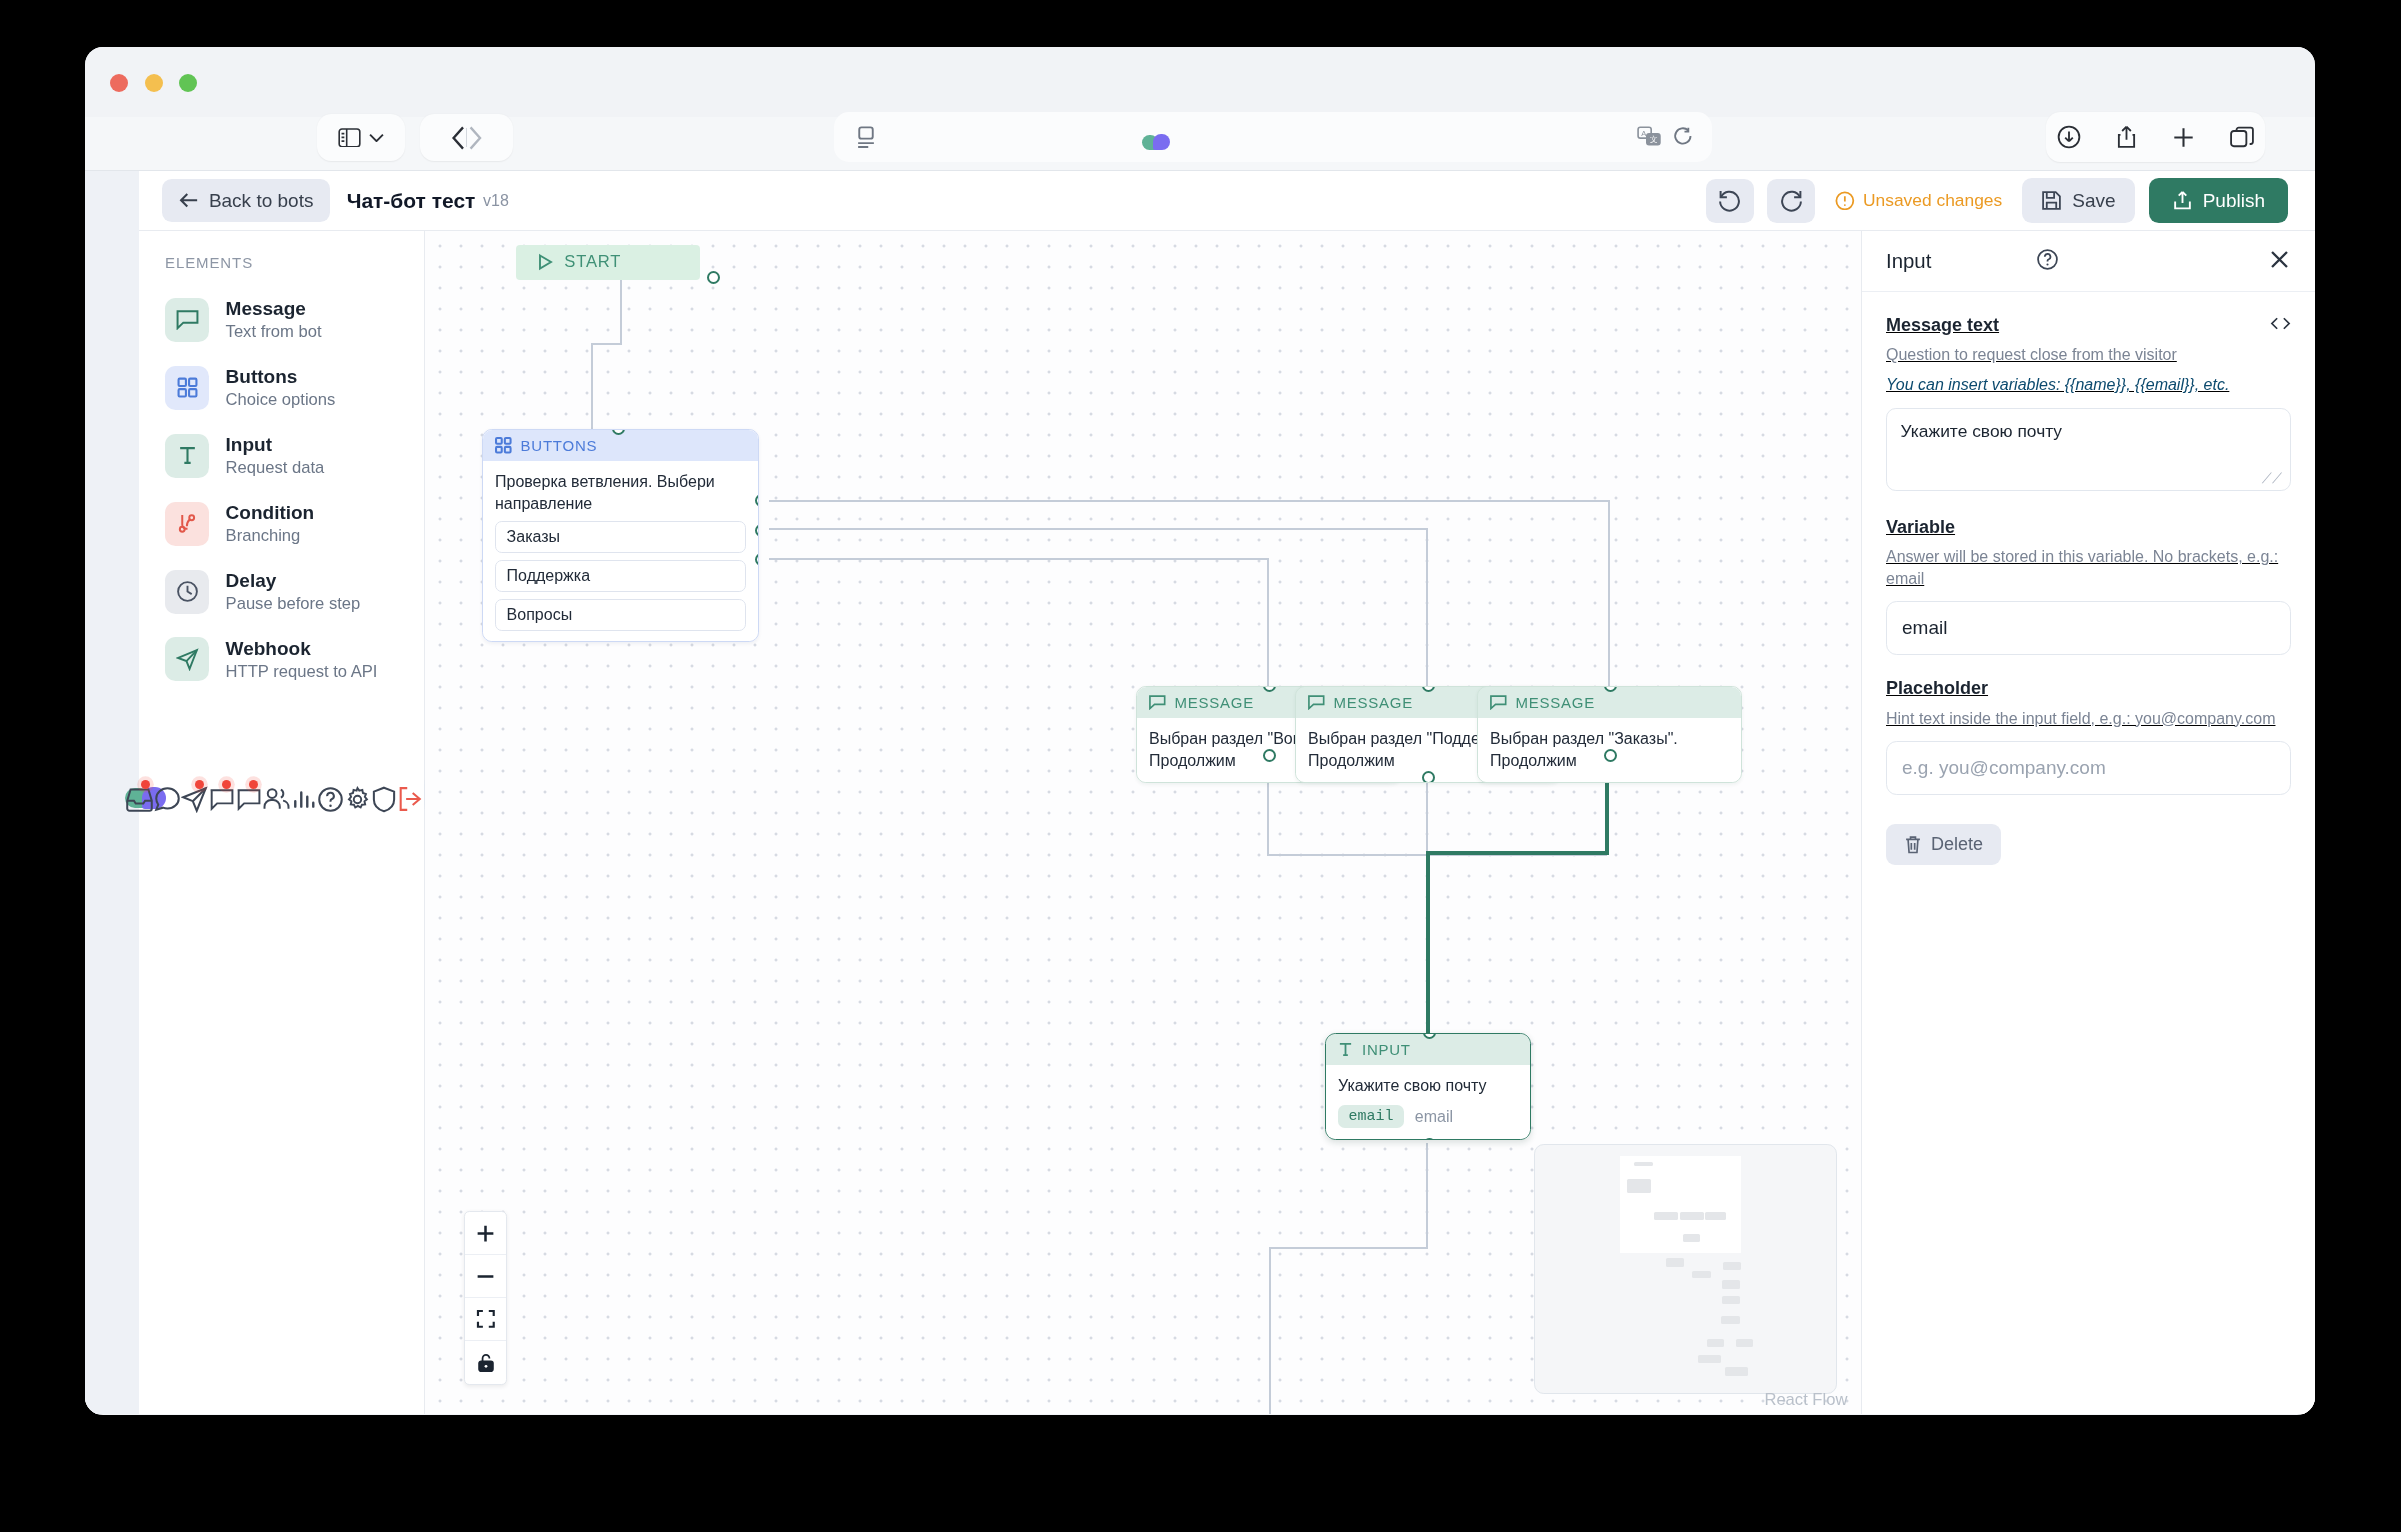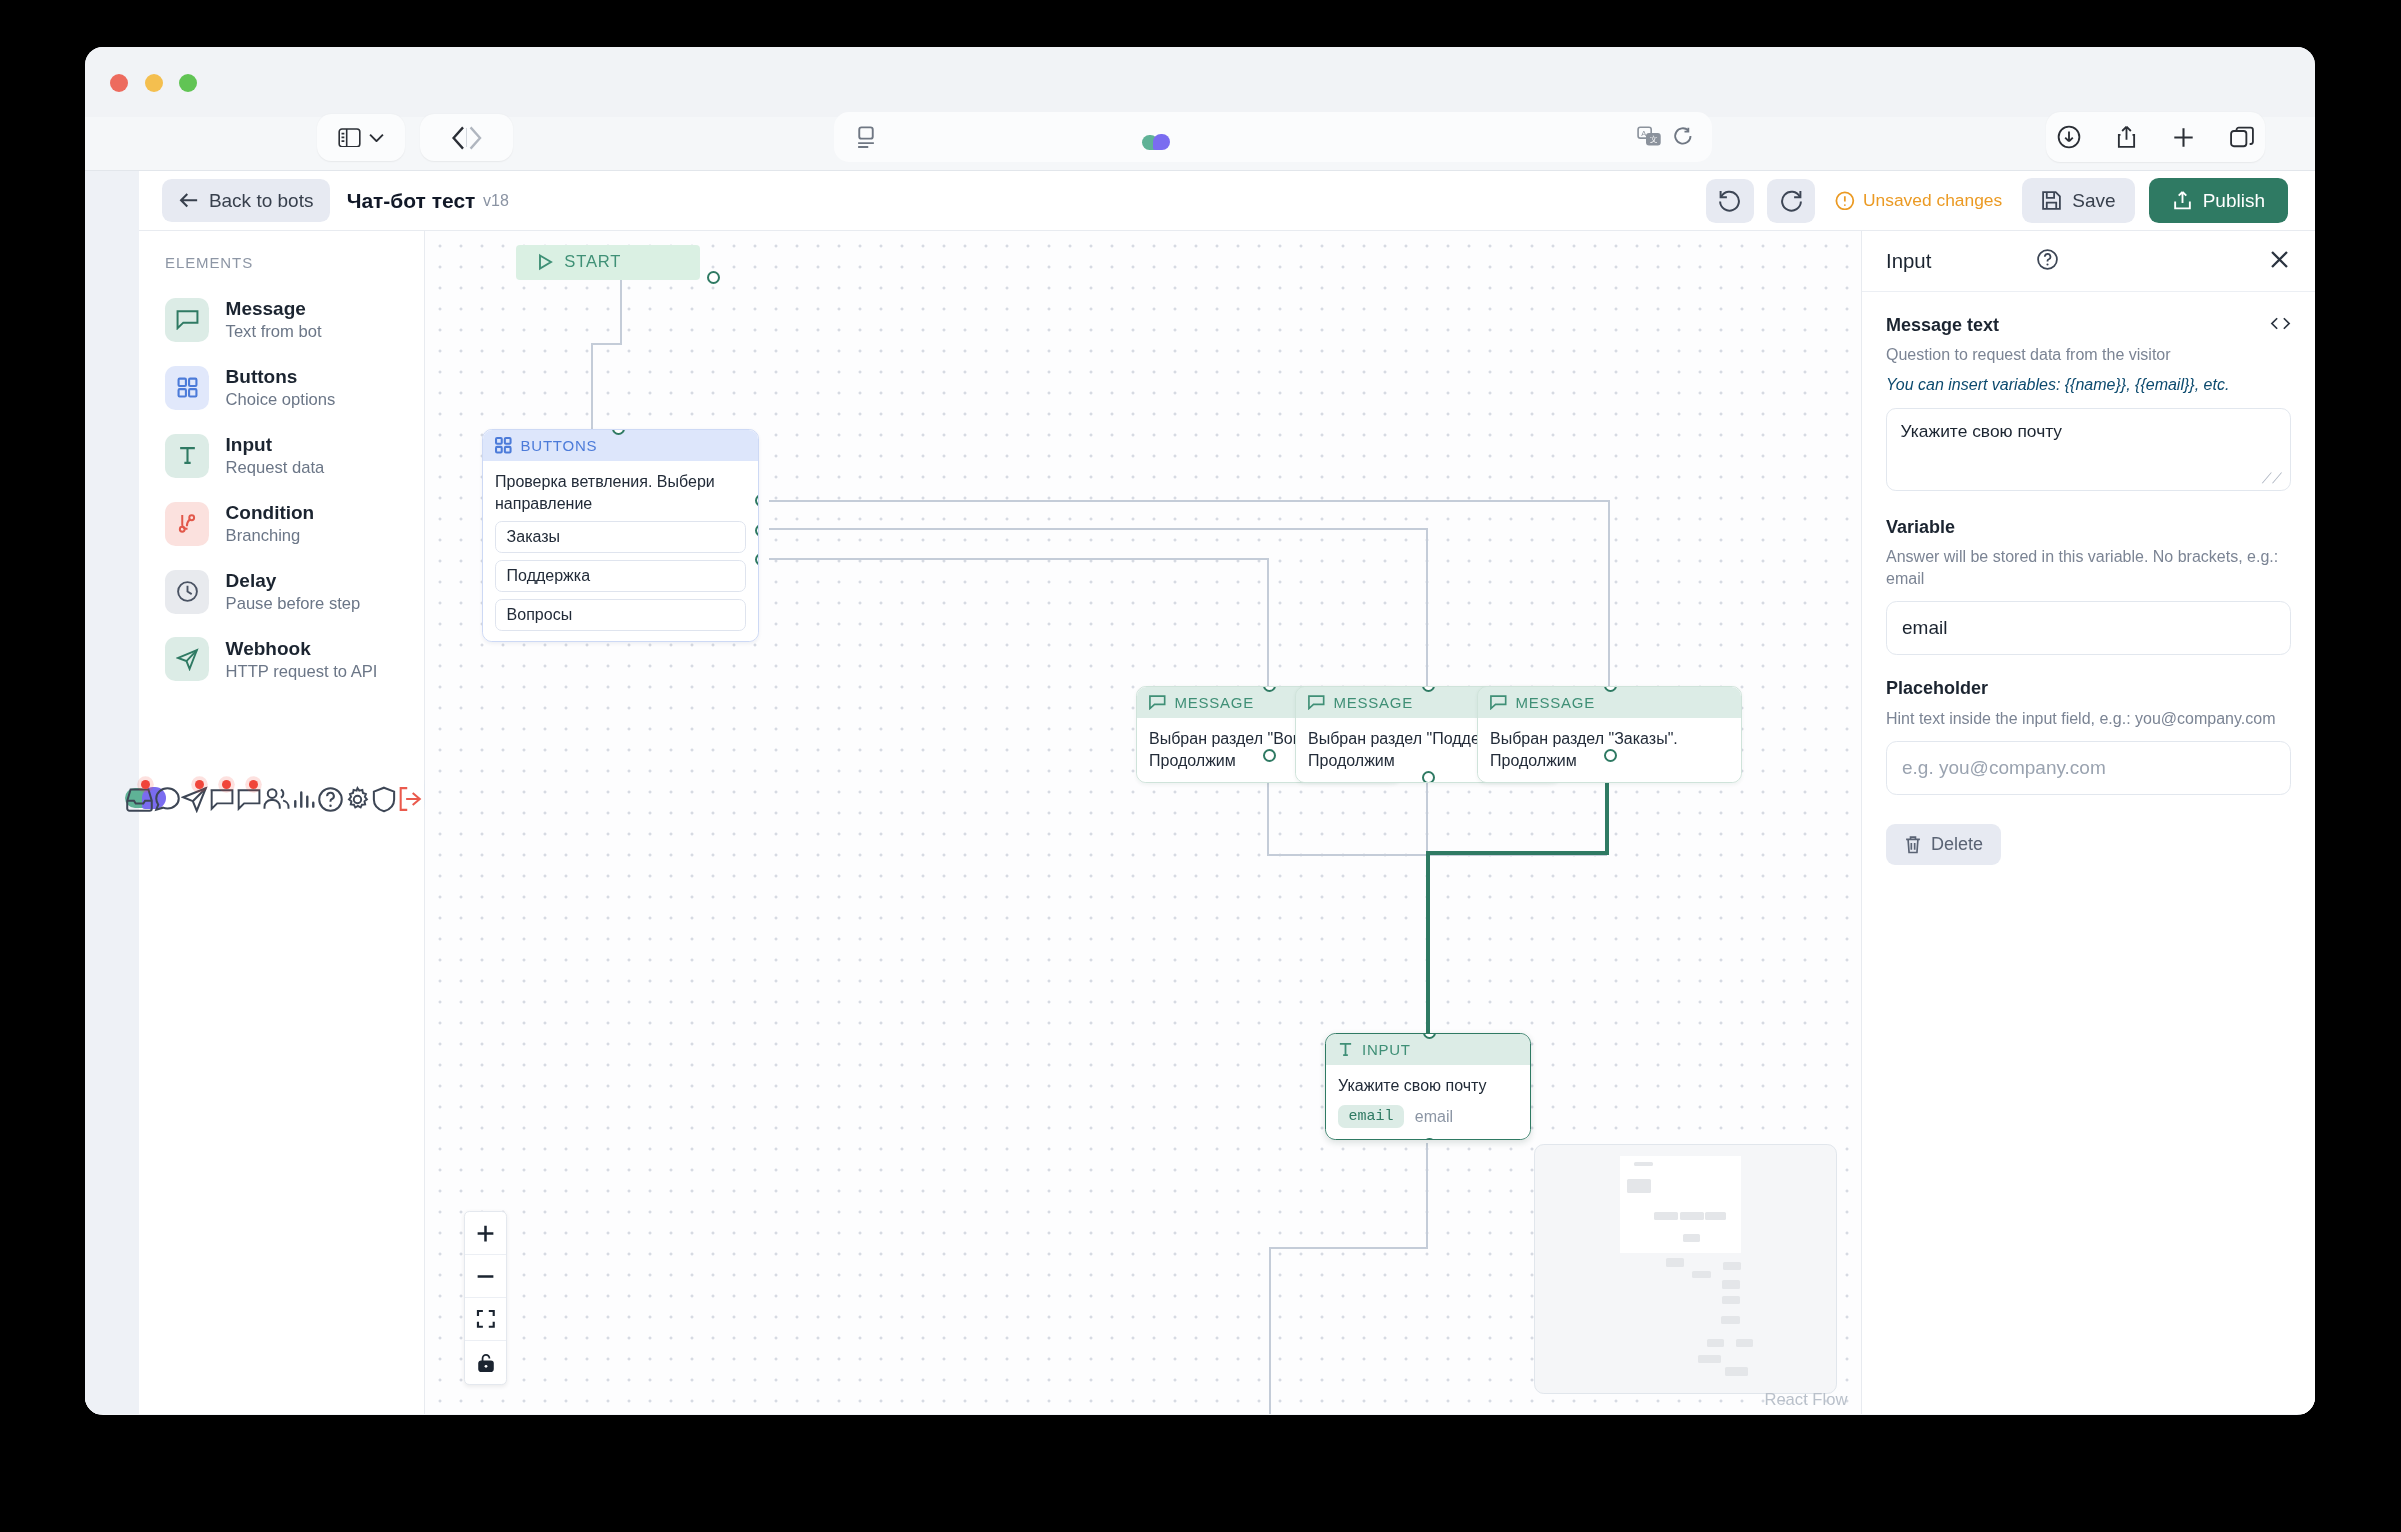--- a/index.html
+++ b/index.html
@@ -172,21 +172,21 @@
   }
   .mm-view { position: absolute; left: 85px; top: 10.6px; width: 121px; height: 97px; background: #fff; }
   .mm-n { position: absolute; background: #e4e6e9; border-radius: 1.5px; }
   .rf-attr { position: absolute; right: 13.6px; bottom: 4.5px; font-size: 16.6px; color: #b9c0ca; }
 
   
   .inspector { width: 454px; flex: 0 0 454px; background: #fff; border-left: 0.8px solid #e8ebf0; display: flex; flex-direction: column; }
   .insp-head { height: 61px; display: flex; align-items: center; padding: 0 24px; border-bottom: 0.8px solid #eceff4; }
   .insp-title { font-size: 20.4px; color: #1b2430; }
   .insp-help { margin: 0 auto; color: #4a5costly; }
-  .insp-body { padding: 23px 24px; overflow: hidden; }
+  .insp-body { padding: 23px 24px; overflow: hidden; text-decoration: underline; }
   .fld-label { font-size: 18px; color: #1b2430; font-weight: bold; display: flex; align-items: center; }
   .fld-hint { font-size: 16px; color: #7b8494; line-height: 1.35; margin-top: 8.3px; }
   .fld-hint.it { font-style: italic; color: #0c4a6e; }
   .ta {
     width: 100%; height: 83px; border: 0.8px solid #e2e7ee; border-radius: 9.8px; padding: 12px 13.6px;
     font-size: 17.4px; color: #1b2430; font-family: inherit; resize: none; margin-top: 12px; background: #fff;
   }
   .ta-grip { position: absolute; right: 9px; bottom: 6.8px; color: #aab2bf; font-size: 14.4px; }
   .inp {
     width: 100%; height: 54px; border: 0.8px solid #e2e7ee; border-radius: 10.6px; padding: 0 15px;
@@ -699,21 +699,21 @@
           <div class="insp-body">
             <div>
               <div class="fld-label">
                 <span>Message text</span>
                 <span style="margin-left:auto">
                   <svg width="21" height="15" viewBox="0 0 22 15" fill="none" stroke="#2b3440" stroke-width="1.8">
                         <path d="M7.5 2 2 7.5 7.5 13M14.5 2 20 7.5 14.5 13"></path>
                       </svg>
                 </span>
               </div>
-              <div class="fld-hint">Question to request data from the visitor</div>
+              <div class="fld-hint">Question to request close from the visitor</div>
               <div class="fld-hint it">You can insert variables: {{name}}, {{email}}, etc.</div>
               <div style="position:relative">
                 <textarea class="ta" style="">Укажите свою почту</textarea>
                 <span class="ta-grip">⟋⟋</span>
               </div>
             </div>
 
             <div class="blk">
               <div class="fld-label">Variable</div>
               <div class="fld-hint">Answer will be stored in this variable. No brackets, e.g.: email</div>

